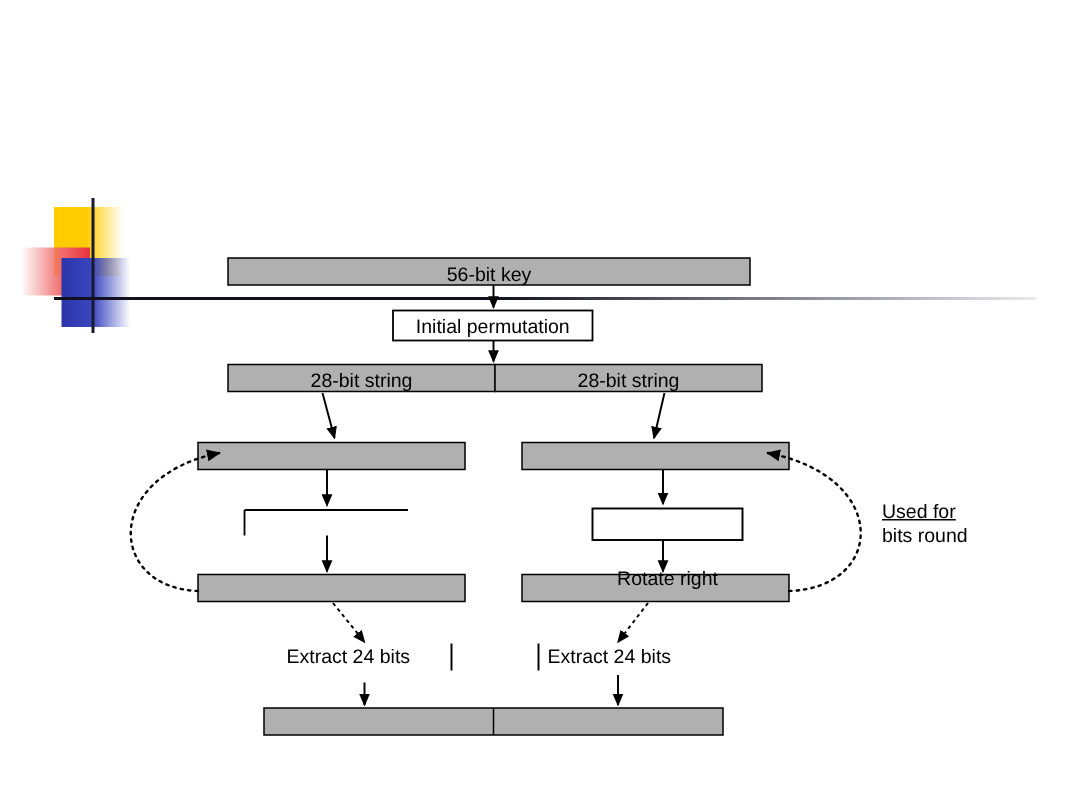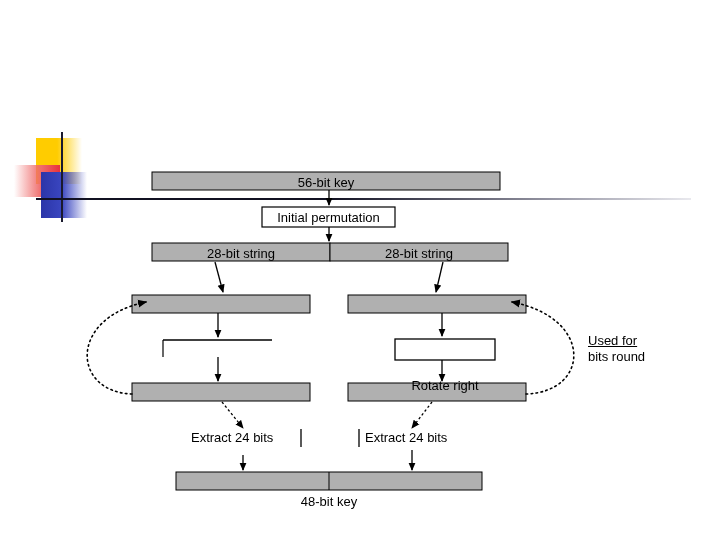--- a/index.html
+++ b/index.html
@@ -128,18 +128,17 @@
 
   <div class="dg-label center" style="left:330px;top:246px;width:178px;">28-bit string</div>
 
 
   <div class="dg-label center" style="left:395px;top:342px;width:100px;margin-top:36px;">Rotate right</div>
 
   <div class="dg-label" style="left:191px;top:430px;">Extract 24 bits</div>
 
   <div class="dg-label" style="left:365px;top:430px;">Extract 24 bits</div>
 
-  <div class="dg-label center" style="left:176px;top:494px;width:306px;">48-bit key</div>
 
   <div class="dg-label" style="left:588px;top:333px;text-decoration:underline;">Used for</div>
   <div class="dg-label" style="left:588px;top:349px;">bits round</div>
 
 </div>
 
 </body></html>

